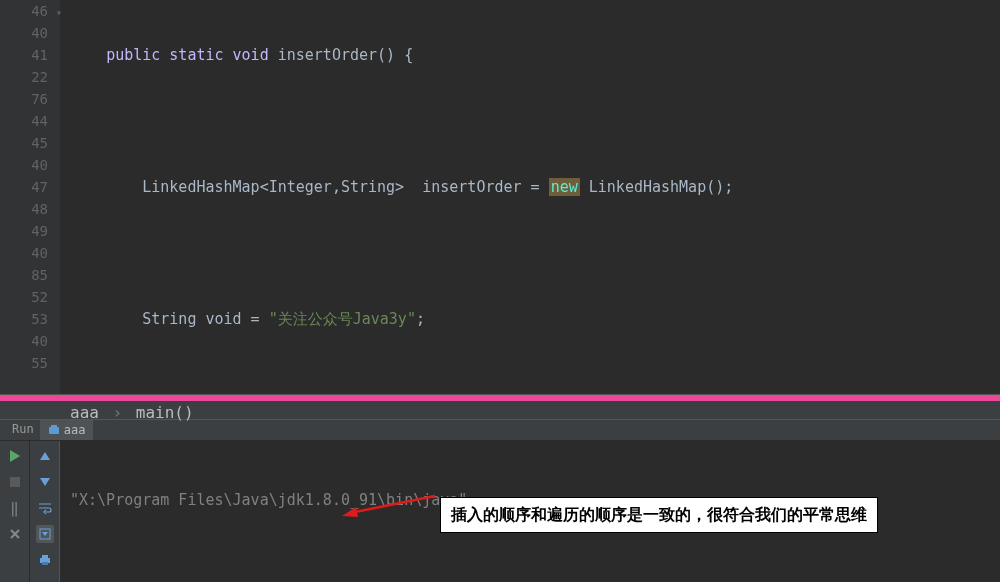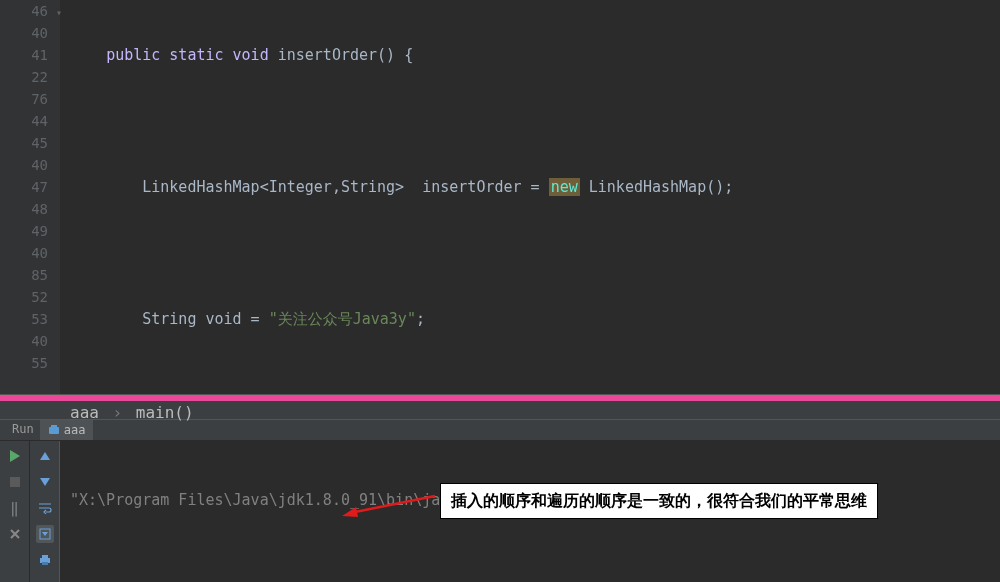--- a/index.html
+++ b/index.html
@@ -139,21 +139,21 @@
       position: absolute;
       left: 280px;
       top: 50px;
       width: 100px;
       height: 30px;
       pointer-events: none;
     }
     .annotation-box {
       position: absolute;
       left: 380px;
-      top: 42px;
+      top: 56px;
       background: #ffffff;
       color: #000000;
       padding: 6px 10px;
       font-size: 16px;
       font-weight: bold;
       font-family: 'Microsoft YaHei', sans-serif;
       line-height: 1.4;
       border: 1px solid #000;
     }
     .tb-selected {

